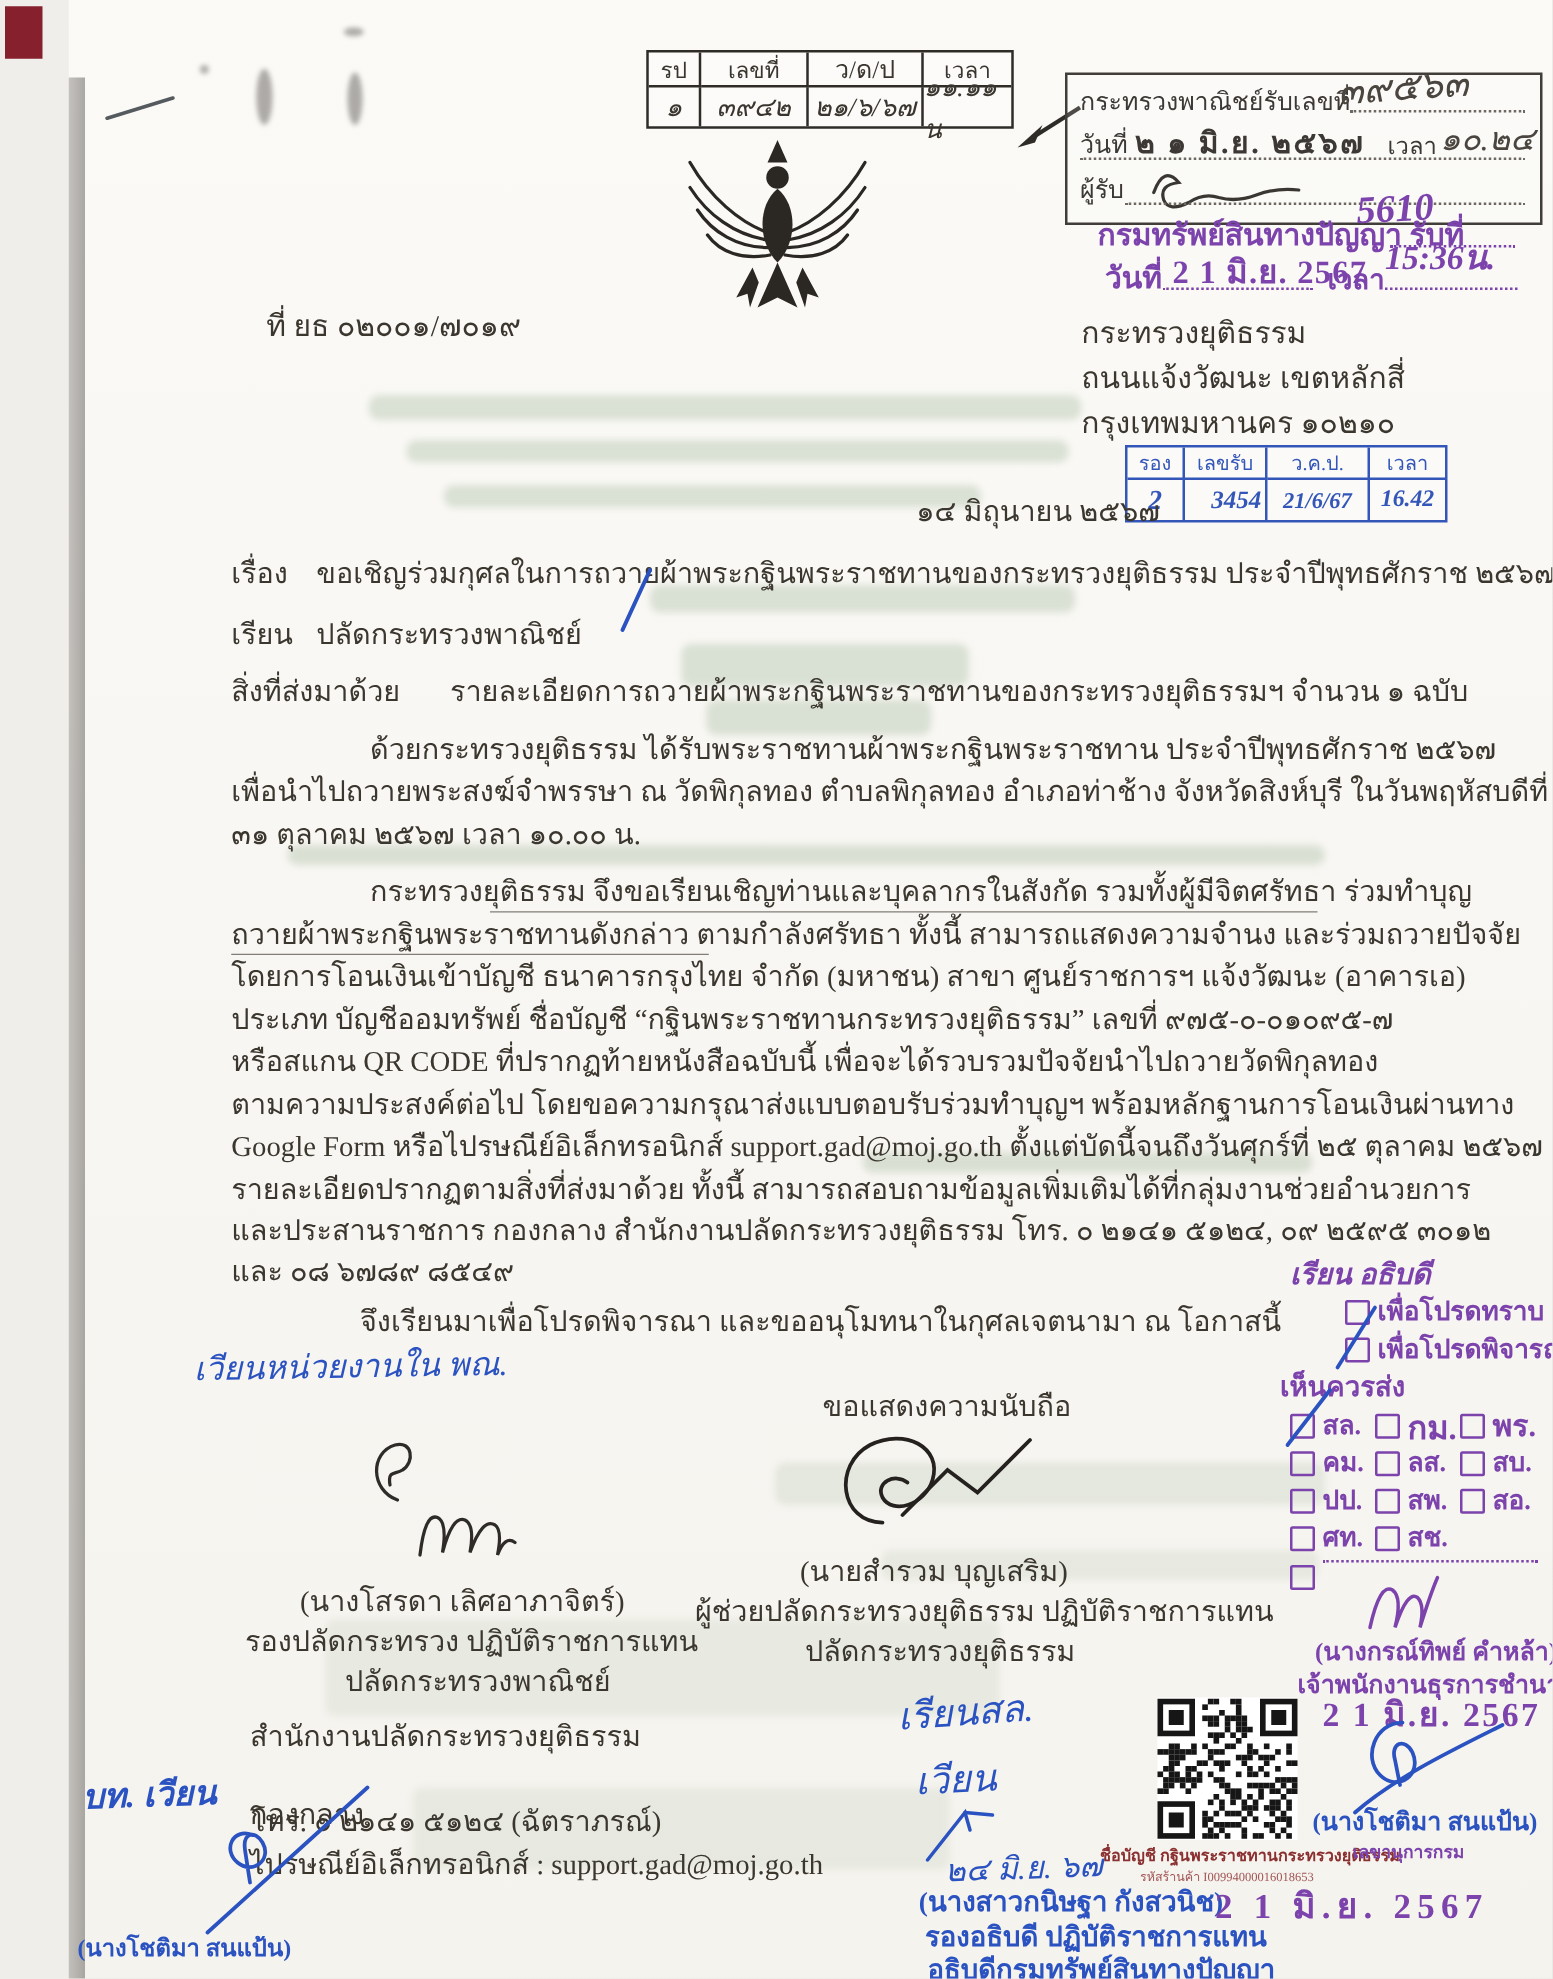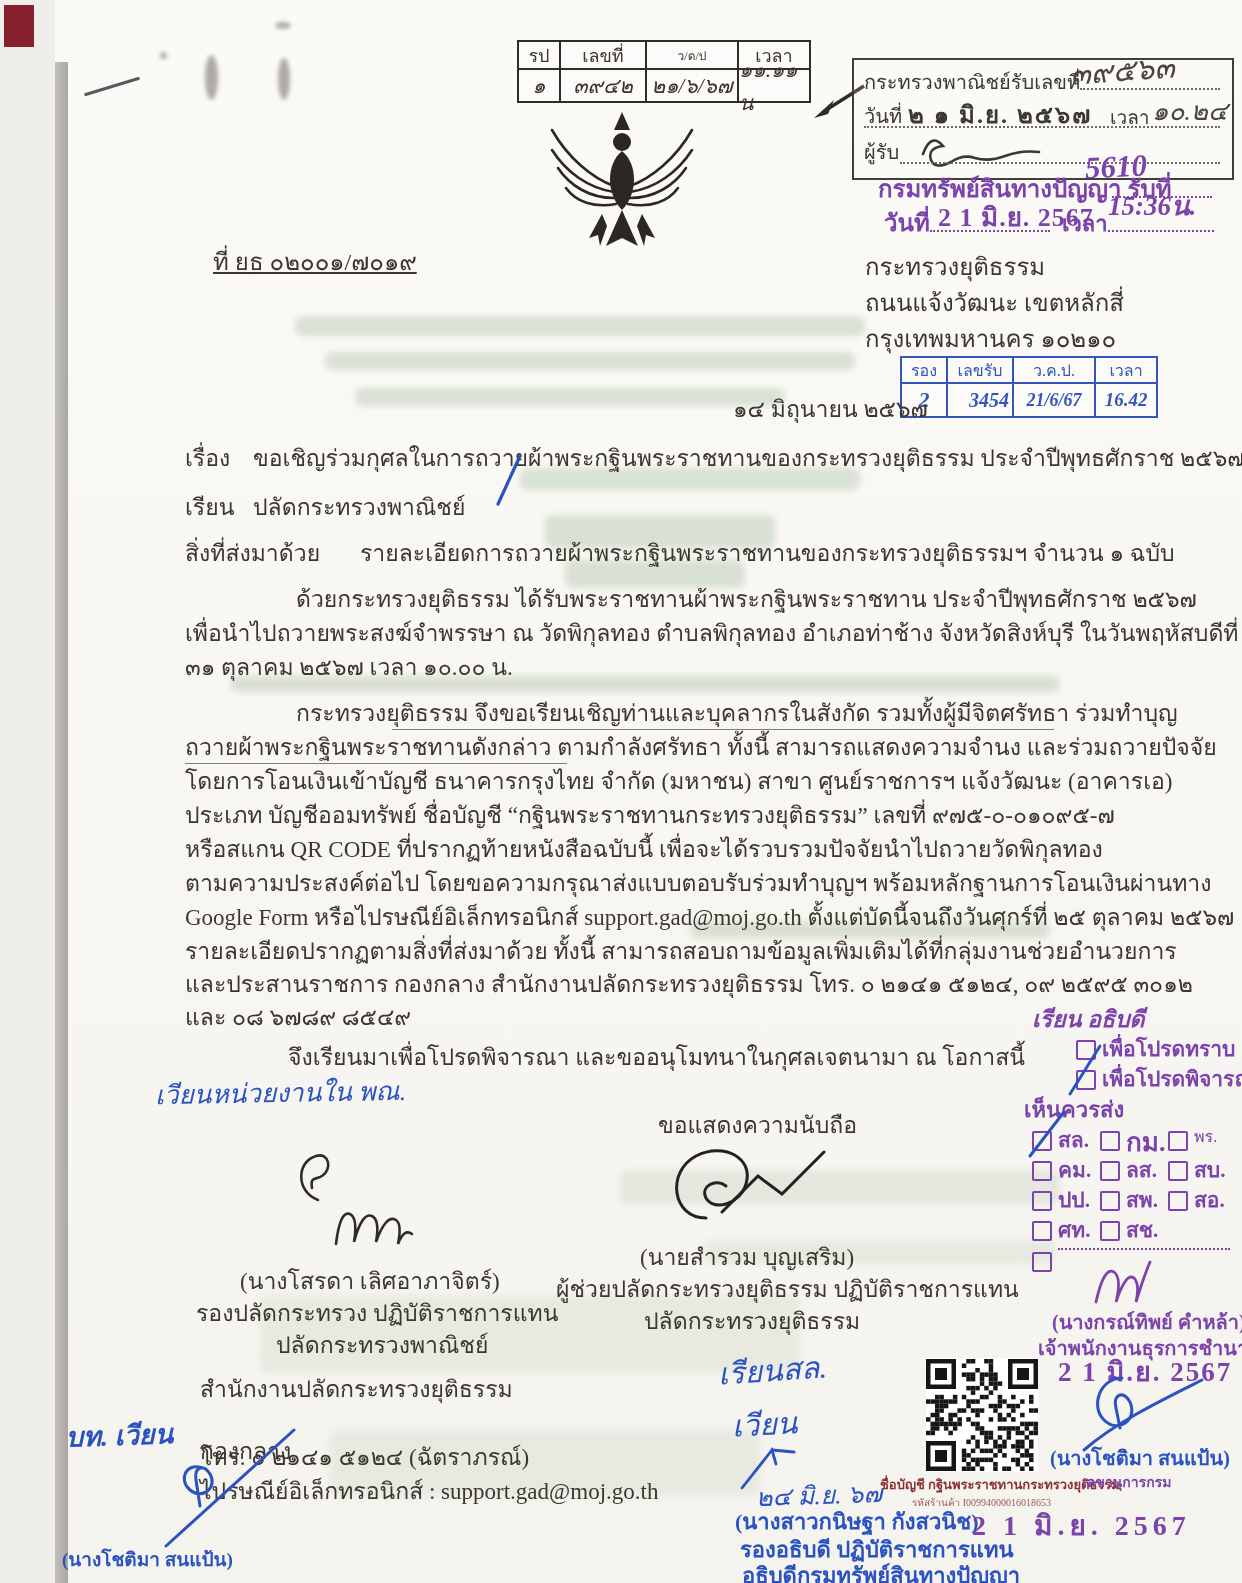--- a/index.html
+++ b/index.html
@@ -53,21 +53,21 @@
   <div class="ghost" style="left:230px;top:676px;width:830px;height:16px;"></div>
   <div class="ghost" style="left:690px;top:922px;width:360px;height:16px;"></div>
   <div class="ghost" style="left:620px;top:1170px;width:440px;height:34px;opacity:.6;"></div>
   <div class="ghost" style="left:260px;top:1295px;width:540px;height:78px;opacity:.45;"></div>
   <div class="ghost" style="left:330px;top:1430px;width:430px;height:66px;opacity:.45;"></div>
   <div class="ghost" style="left:705px;top:1240px;width:350px;height:24px;opacity:.5;"></div>
 
   <div class="stamp-table" style="left:517px;top:40px;grid-template-columns:42px 86px 92px 70px;grid-template-rows:28px 31px;">
     <div class="cell" style="font-size:18px;">รป</div>
     <div class="cell" style="font-size:18px;">เลขที่</div>
-    <div class="cell" style="font-size:12px;">ว/ด/ป</div>
+    <div class="cell" style="font-size:20px;">ว/ด/ป</div>
     <div class="cell" style="font-size:18px;">เวลา</div>
     <div class="cell last-row hw" style="font-size:21px;">๑</div>
     <div class="cell last-row hw" style="font-size:21px;">๓๙๔๒</div>
     <div class="cell last-row hw" style="font-size:21px;">๒๑/๖/๖๗</div>
     <div class="cell last-row hw" style="font-size:21px;">๑๑.๑๑ น</div>
   </div>
 
   <svg style="left:812px;top:80px;" width="55" height="42" viewBox="0 0 55 42">
     <path d="M52,6 L14,30" stroke="#2f2c28" stroke-width="3.4" fill="none"></path>
     <path d="M2,38 L22,20 L16,34 Z" fill="#2f2c28"></path>
@@ -112,21 +112,21 @@
     <g fill="#2b2723">
       <path d="M84,6 l8,18 -16,0 Z"></path>
       <circle cx="84" cy="36" r="9"></circle>
       <path d="M84,45 C68,58 68,88 84,104 C100,88 100,58 84,45 Z"></path>
       <path d="M84,104 L68,140 L84,132 L100,140 Z"></path>
       <path d="M64,108 l-13,24 9,-3 2,11 7,-20 Z"></path>
       <path d="M104,108 l13,24 -9,-3 -2,11 -7,-20 Z"></path>
     </g>
   </svg>
 
-  <div class="t body-text" style="left:213px;top:247px;font-size:24px;text-decoration:underline;">ที่ ยธ ๐๒๐๐๑/๗๐๑๙</div>
+  <div class="t body-text" style="left:213px;top:247px;font-size:24px;">ที่ ยธ ๐๒๐๐๑/๗๐๑๙</div>
   <div class="t body-text" style="left:865px;top:252px;font-size:24px;">กระทรวงยุติธรรม</div>
   <div class="t body-text" style="left:865px;top:288px;font-size:24px;">ถนนแจ้งวัฒนะ เขตหลักสี่</div>
   <div class="t body-text" style="left:865px;top:324px;font-size:24px;">กรุงเทพมหานคร ๑๐๒๑๐</div>
 
   <div class="stamp-table jt" style="left:900px;top:356px;grid-template-columns:46px 66px 82px 60px;grid-template-rows:26px 32px;">
     <div class="cell" style="font-size:16px;">รอง</div>
     <div class="cell" style="font-size:16px;">เลขรับ</div>
     <div class="cell" style="font-size:16px;">ว.ค.ป.</div>
     <div class="cell" style="font-size:16px;">เวลา</div>
     <div class="cell last-row hw" style="font-size:22px;font-weight:bold;">2</div>
@@ -175,21 +175,21 @@
   <svg style="left:1060px;top:1040px;" width="46" height="58" viewBox="0 0 46 58">
     <path d="M10,54 L40,6" stroke="#2a52c0" stroke-width="3" fill="none" stroke-linecap="round"></path>
   </svg>
   <div class="t purple" style="left:1024px;top:1096px;font-size:22px;font-weight:600;">เห็นควรส่ง</div>
 
   <div class="pbox" style="left:1032px;top:1131px;"></div>
   <div class="t purple" style="left:1058px;top:1127px;font-size:21px;font-weight:600;">สล.</div>
   <div class="pbox" style="left:1100px;top:1131px;"></div>
   <div class="t purple" style="left:1126px;top:1127px;font-size:26px;font-weight:600;">กม.</div>
   <div class="pbox" style="left:1168px;top:1131px;"></div>
-  <div class="t purple" style="left:1194px;top:1127px;font-size:16px;font-weight:400;">พร.</div>
+  <div class="t purple" style="left:1194px;top:1127px;font-size:24px;font-weight:700;">พร.</div>
   <svg style="left:1022px;top:1108px;" width="46" height="52" viewBox="0 0 46 52">
     <path d="M8,48 L42,4" stroke="#2a52c0" stroke-width="3" fill="none" stroke-linecap="round"></path>
   </svg>
 
   <div class="pbox" style="left:1032px;top:1161px;"></div>
   <div class="t purple" style="left:1058px;top:1157px;font-size:21px;font-weight:600;">คม.</div>
   <div class="pbox" style="left:1100px;top:1161px;"></div>
   <div class="t purple" style="left:1126px;top:1157px;font-size:21px;font-weight:600;">ลส.</div>
   <div class="pbox" style="left:1168px;top:1161px;"></div>
   <div class="t purple" style="left:1194px;top:1157px;font-size:21px;font-weight:600;">สบ.</div>

